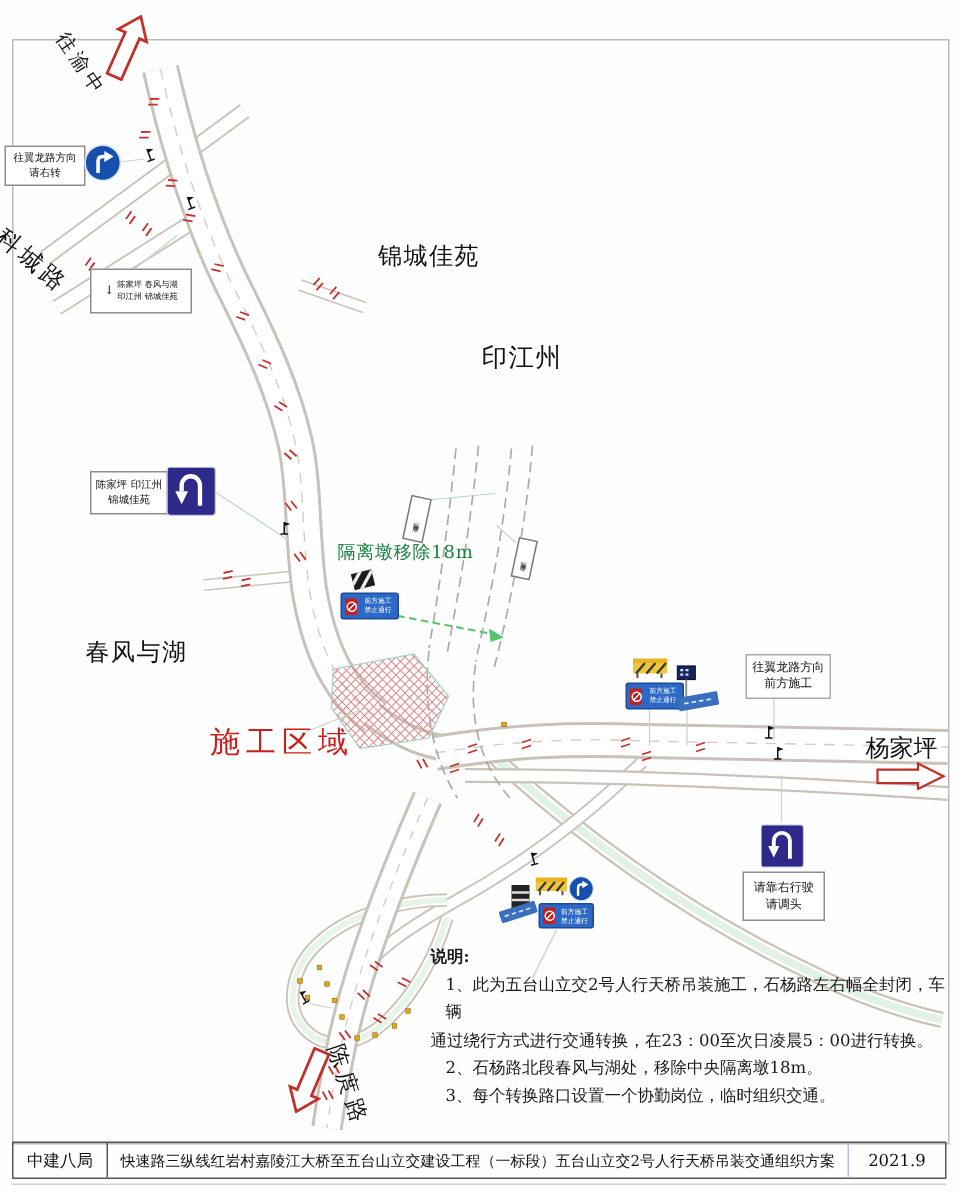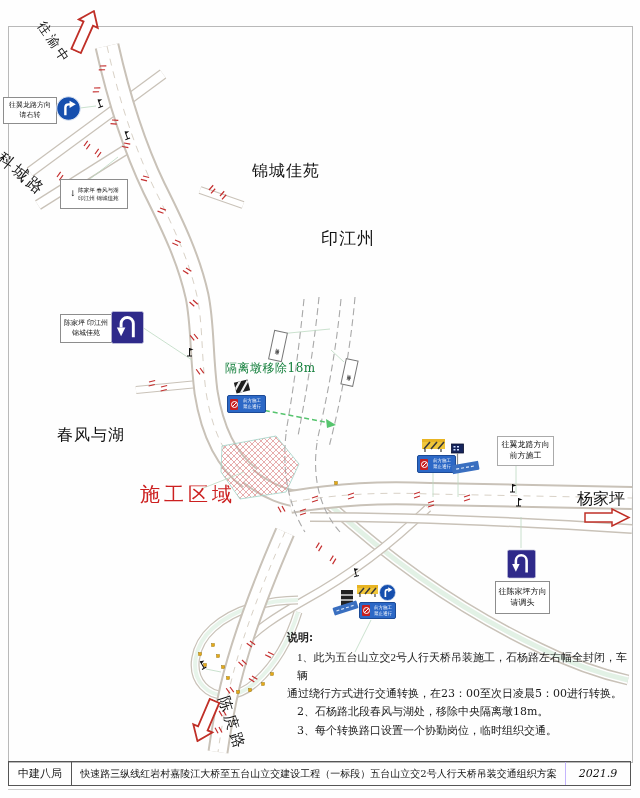--- a/index.html
+++ b/index.html
@@ -23,21 +23,21 @@
   .consign .ctxt{color:#fff;font-size:4.5px;line-height:1.25;text-align:center;flex:1;white-space:nowrap;}
   .vbox{border:0.5px solid #777;background:#fff;color:#333;
         writing-mode:vertical-rl;text-orientation:upright;font-size:4px;line-height:1;
         display:flex;align-items:center;justify-content:center;letter-spacing:1px;}
   .note{font-family:"DejaVu Serif","Liberation Serif",serif;color:#1a1a1a;}
   #titlebar{left:8px;top:761px;width:623px;height:25px;border:1px solid #555;display:flex;
         font-family:"DejaVu Serif","Liberation Serif",serif;font-size:11px;color:#111;box-sizing:border-box;}
   #titlebar .cell{display:flex;align-items:center;justify-content:center;white-space:nowrap;}
   #titlebar .c1{width:62px;border-right:1px solid #555;}
   #titlebar .c2{flex:1;border-right:1px solid #c4b5fd;font-size:10px;}
-  #titlebar .c3{width:64px;font-style:italic;}
+  #titlebar .c3{width:64px;}
 </style>
 </head>
 <body>
 
 <div id="stage">
 
   <div class="abs" id="frame"></div>
 
   <svg class="abs" width="640" height="798" style="left:0;top:0">
     <defs>
@@ -308,21 +308,21 @@
   </div>
 
   <div class="abs" style="left:507px;top:549px;width:29px;height:30px;">
     <svg width="29" height="30" viewBox="0 0 34 34">
         <rect x="0.5" y="0.5" width="33" height="33" rx="2" fill="#2f2a8a" stroke="#c9c9e0" stroke-width="0.8"></rect>
       <path d="M23 27 V13 A6.3 6.3 0 0 0 10.4 13 V17" stroke="#fff" stroke-width="3" fill="none"></path>
       <polygon points="6,17 14.8,17 10.4,26" fill="#fff"></polygon>
       </svg>
   </div>
   <div class="abs sbox" style="left:495px;top:581px;width:53px;height:31px;font-size:8px;">
-    <div>往陈家坪方向</div>
+    <div>请靠右行驶</div>
     <div>请调头</div>
   </div>
 
   <div class="abs" style="left:341px;top:590px;width:12px;height:17px;background:#222;">
     <svg width="12" height="17">
         <path d="M0,5 h12 M0,10 h12" stroke="#ddd" stroke-width="1.6"></path>
       </svg>
   </div>
   <div class="abs" style="left:357px;top:584px;width:21px;height:13px;">
     <svg width="21" height="13">
@@ -349,21 +349,21 @@
     </span>
   </div>
   <div class="abs" style="left:333px;top:604px;width:25px;height:8px;transform:rotate(-18deg);background:#3a6fc0;border-radius:1px;">
     <svg width="25" height="8">
         <path d="M3,4 h19" stroke="#dce8fa" stroke-width="1.1" stroke-dasharray="3 2"></path>
       </svg>
   </div>
 
   <div class="abs note" style="left:287px;top:629px;width:344px;font-size:11px;line-height:18.5px;">
     <div style="font-weight:bold;">说明:</div>
-    <div style="padding-left:10px;font-family:Liberation Serif, serif;">1、此为五台山立交2号人行天桥吊装施工，石杨路左右幅全封闭，车辆</div>
+    <div style="padding-left:10px;">1、此为五台山立交2号人行天桥吊装施工，石杨路左右幅全封闭，车辆</div>
     <div>通过绕行方式进行交通转换，在23：00至次日凌晨5：00进行转换。</div>
     <div style="padding-left:10px;">2、石杨路北段春风与湖处，移除中央隔离墩18m。</div>
     <div style="padding-left:10px;">3、每个转换路口设置一个协勤岗位，临时组织交通。</div>
   </div>
 
   <div class="abs" id="titlebar">
     <div class="cell c1">中建八局</div>
     <div class="cell c2">快速路三纵线红岩村嘉陵江大桥至五台山立交建设工程（一标段）五台山立交2号人行天桥吊装交通组织方案</div>
     <div class="cell c3">2021.9</div>
   </div>

